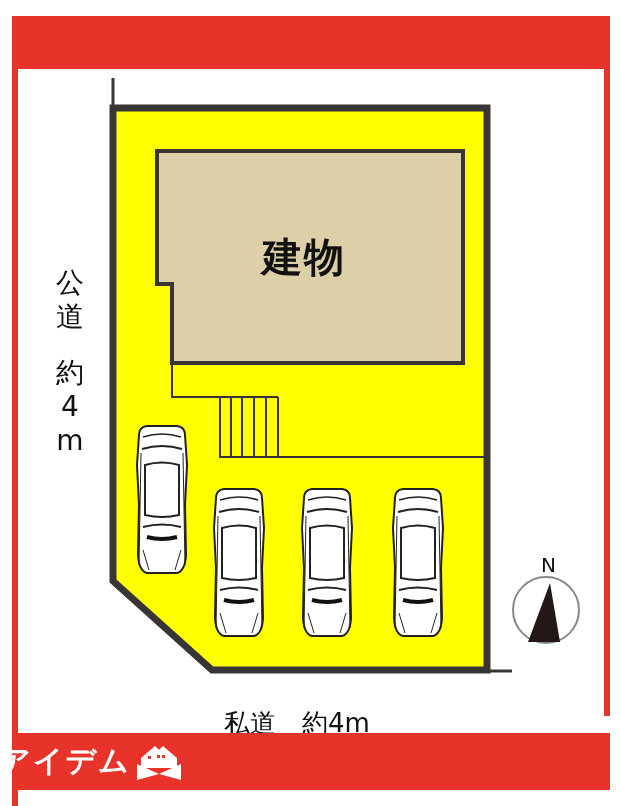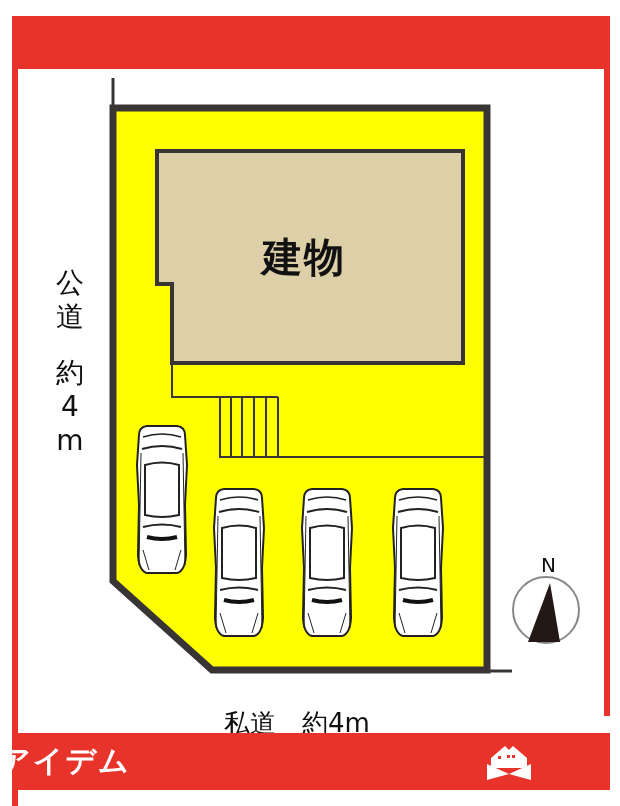--- a/index.html
+++ b/index.html
@@ -1,21 +1,21 @@
 <!DOCTYPE html>
 <html><head>
   <meta charset="utf-8">
   <style>
     html, body { margin:0; padding:0; background:#ffffff; }
     body { width:620px; height:806px; position:relative; overflow:hidden; font-family:"DejaVu Sans", sans-serif; }
     .top-bar { position:absolute; left:12px; top:16px; width:598px; height:53px; background:#e7332a; }
     .side-l { position:absolute; left:12px; top:16px; width:6px; height:790px; background:#e7332a; }
     .side-r { position:absolute; left:604px; top:16px; width:6px; height:700px; background:#e7332a; }
     .bottom-bar { position:absolute; left:12px; top:733px; width:598px; height:57px; background:#e7332a; }
-    .logo { position:absolute; left:0; top:733px; width:533px; height:57px; display:flex; align-items:center; justify-content:space-between; gap:4px; }
+    .logo { position:absolute; left:0; top:733px; width:533px; height:57px; display:flex; align-items:center; justify-content:flex-start; gap:4px; }
     .logo-text { color:#ffffff; font-weight:bold; font-size:30px; letter-spacing:2px; font-family:"DejaVu Sans", sans-serif; }
     svg.plan { position:absolute; left:0; top:0; }
     .label { position:absolute; color:#111; font-family:"DejaVu Sans", sans-serif; }
     .v-label { left:50px; top:266px; width:40px; font-size:28px; line-height:34px; text-align:center; }
     .v-label span { display:block; }
     .h-label { left:224px; top:690px; font-size:26px; white-space:pre;margin-top:16px; }
     .bldg-label { left:262px; top:230px; font-size:40px; font-weight:bold; letter-spacing:2px; }
     .north-label { left:541px; top:553px; font-size:20px; }
   </style>
 </head>

